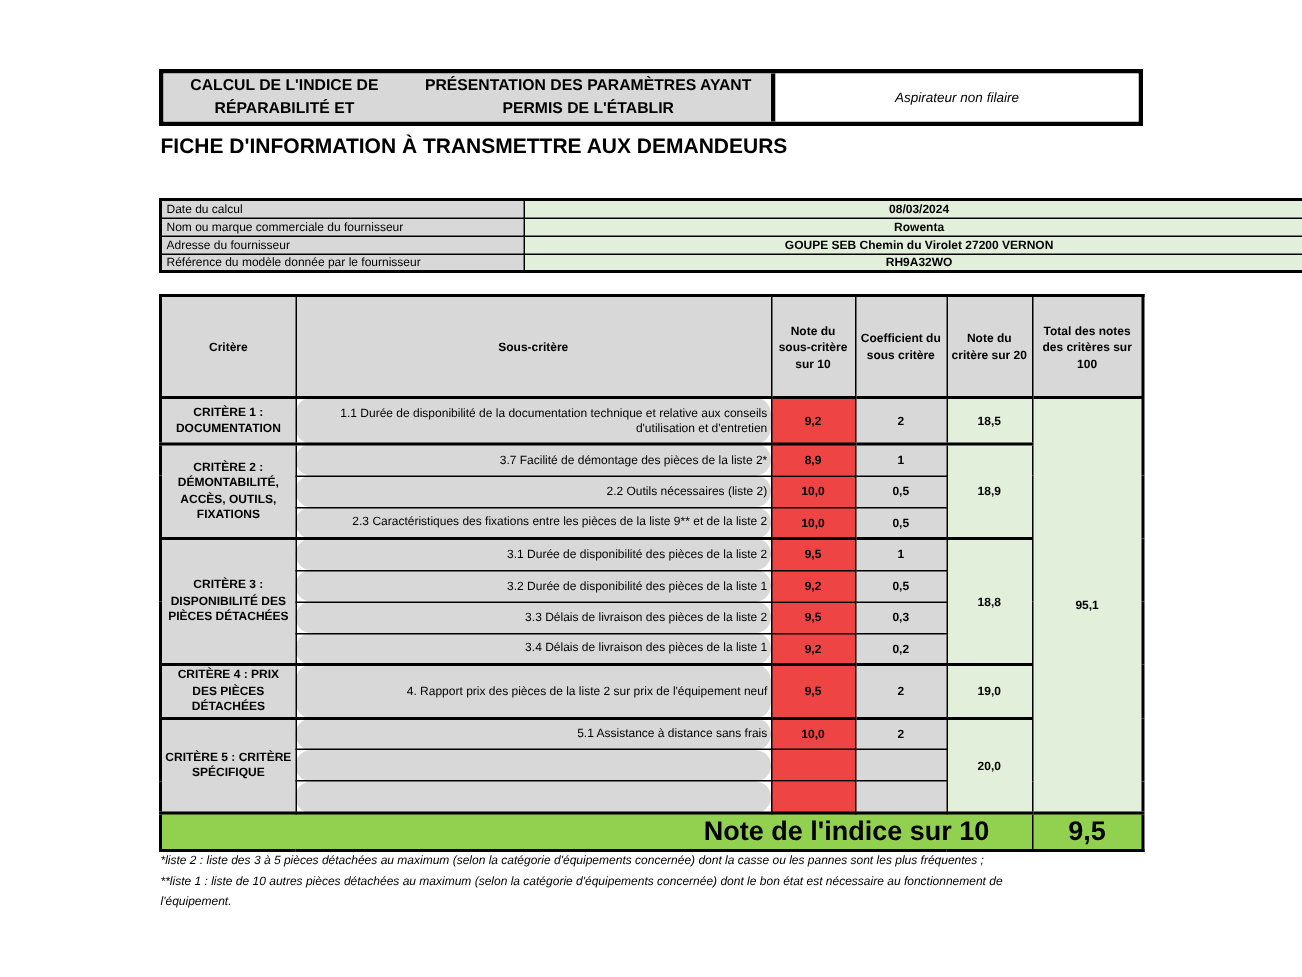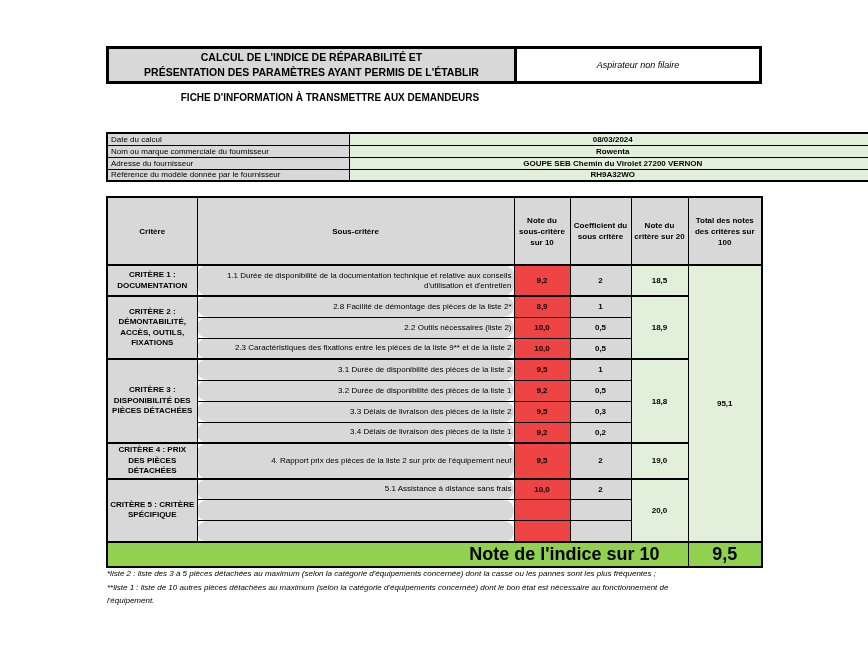--- a/index.html
+++ b/index.html
@@ -7,31 +7,31 @@
     position:relative;width:868px;height:651px;background:#ffffff;
     font-family:"Liberation Sans",sans-serif;color:#000;overflow:hidden;
   }
   
   .top-header{
     position:absolute;left:106px;top:46px;width:656px;height:38px;
     display:flex;box-sizing:border-box;border:3px solid var(--border);
   }
   .title-box{
     flex:0 0 405px;background:var(--gray);border-right:3px solid var(--border);
-    display:flex;flex-direction:column;justify-content:center;align-items:center;
+    display:flex;justify-content:center;align-items:center;
     font-weight:bold;font-size:10.5px;line-height:15px;text-align:center;
   }
   .product-box{
     flex:1;background:#fff;display:flex;justify-content:center;align-items:center;
     font-weight:normal;font-style:italic;font-size:9px;
   }
   
   .subtitle{
-    position:absolute;left:95px;top:91px;width:470px;text-align:center;
-    font-weight:bold;font-size:10px;line-height:13px;
+    position:absolute;left:107px;top:91px;width:470px;
+    font-weight:bold;font-size:14px;line-height:13px;
   }
   
   .info-table{
     position:absolute;left:106px;top:132px;width:772px;
     border-collapse:collapse;table-layout:fixed;font-size:8px;
     border:2px solid var(--border);
   }
   .info-table td{border:1px solid var(--border);height:12px;padding:0 0 0 3px;box-sizing:border-box;}
   .info-table td.ilabel{background:var(--gray);width:242px;}
   .info-table td.ivalue{background:var(--pgreen);text-align:center;font-weight:bold;padding:0;}
@@ -128,21 +128,21 @@
         <tr class="group-start tall">
           <td class="crit-cell" rowspan="1">CRITÈRE 1 : DOCUMENTATION</td>
           <td class="sub-cell">1.1 Durée de disponibilité de la documentation technique et relative aux conseils d'utilisation et d'entretien</td>
           <td class="note-cell">9,2</td>
           <td class="coef-cell">2</td>
           <td class="score-cell" rowspan="1">18,5</td>
           <td class="total-cell" rowspan="12">95,1</td>
         </tr>
         <tr class="group-start">
           <td class="crit-cell" rowspan="3">CRITÈRE 2 : DÉMONTABILITÉ, ACCÈS, OUTILS, FIXATIONS</td>
-          <td class="sub-cell">2.8 Facilité de démontage des pièces de la liste 2*</td>
+          <td class="sub-cell">3.7 Facilité de démontage des pièces de la liste 2*</td>
           <td class="note-cell">8,9</td>
           <td class="coef-cell">1</td>
           <td class="score-cell" rowspan="3">18,9</td>
         </tr>
         <tr class="">
           <td class="sub-cell">2.2 Outils nécessaires (liste 2)</td>
           <td class="note-cell">10,0</td>
           <td class="coef-cell">0,5</td>
         </tr>
         <tr class="">

